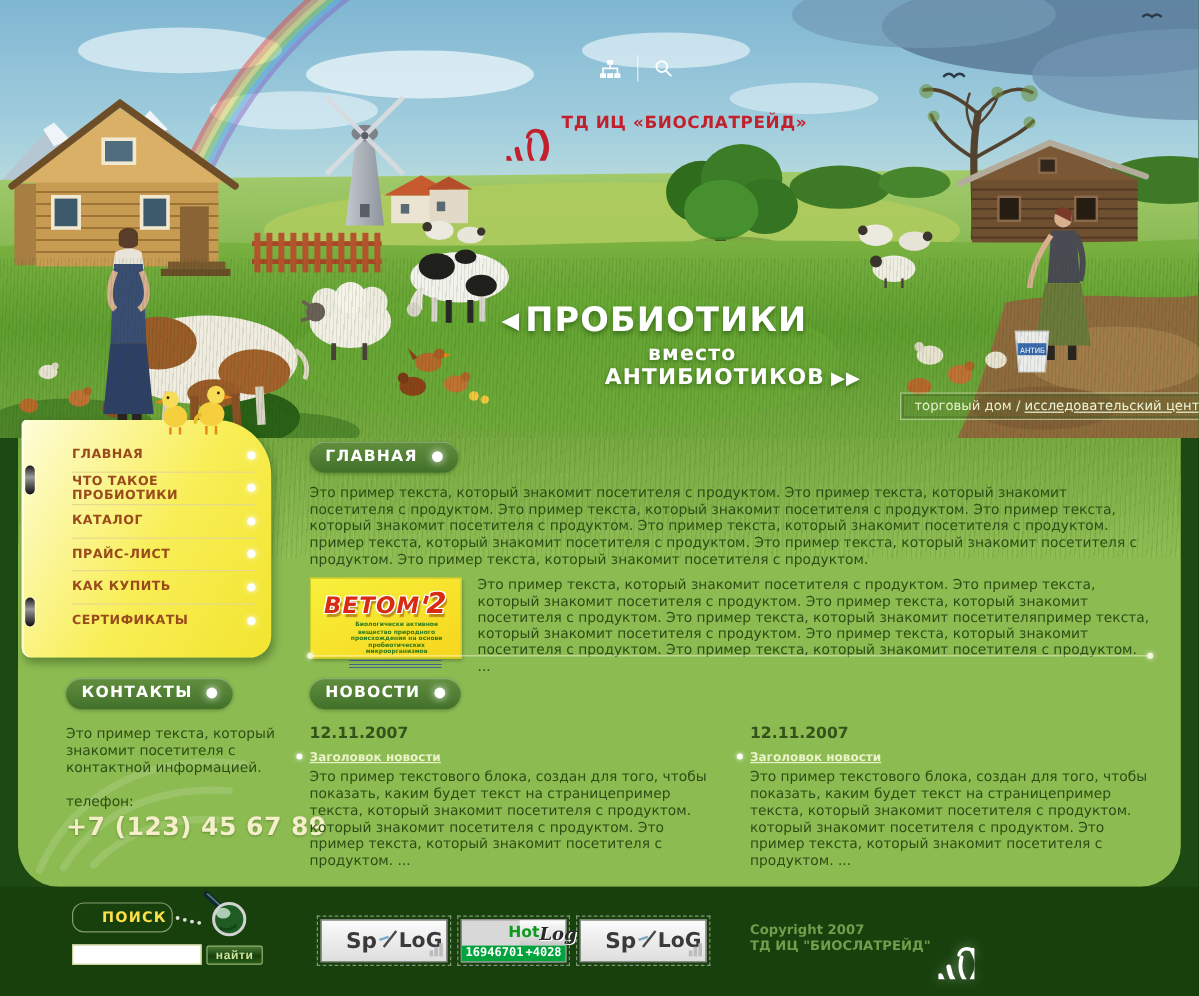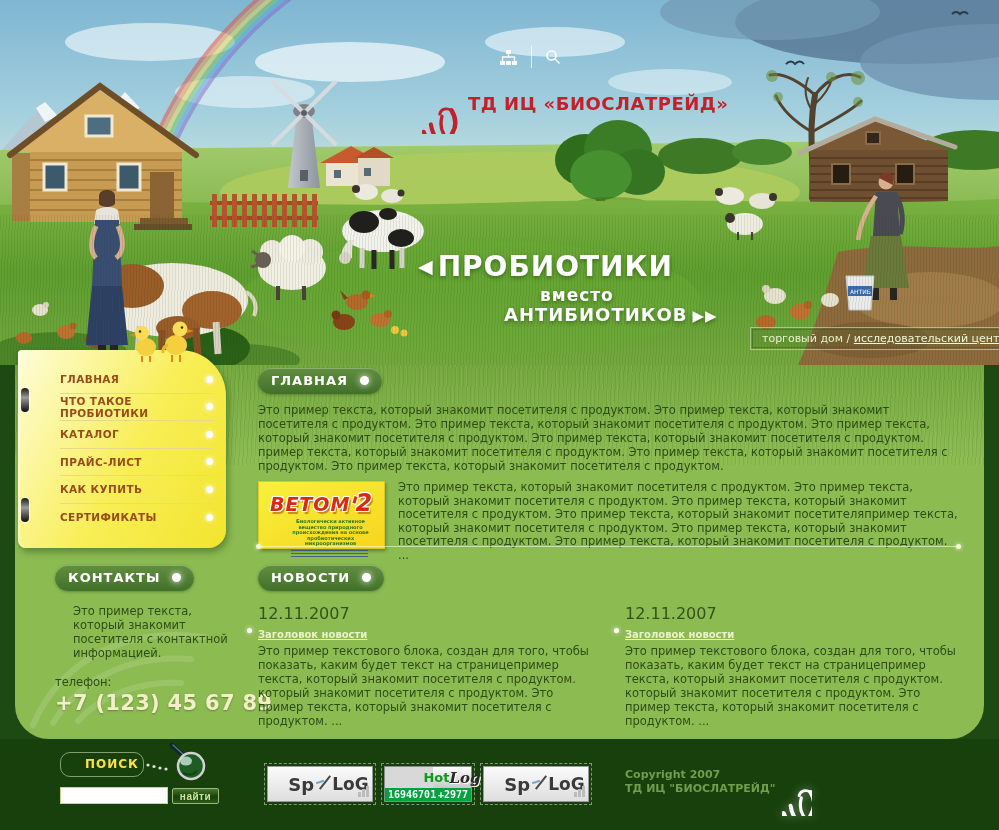--- a/index.html
+++ b/index.html
@@ -11,21 +11,21 @@
   .hero .scene { position:absolute; inset:0; display:block; }
   .hero::after { content:""; position:absolute; left:0; bottom:0; width:100%; height:150px;
     background:repeating-linear-gradient(92deg, rgba(15,60,5,.10) 0 1px, transparent 1px 3px); pointer-events:none; }
 
   .top-icons { position:absolute; left:499px; top:46px; display:flex; align-items:center; gap:13px; z-index:5; }
   .top-icons .vline { width:1px; height:22px; background:rgba(255,255,255,.75); }
   .ticon { cursor:pointer; opacity:.95; display:block; }
 
   .brand { position:absolute; left:386px; top:72px; display:flex; align-items:center; gap:10px; z-index:5; cursor:pointer; }
   .brand-mark { width:72px; height:62px; color:#c2202c; }
-  .brand-title { font-size:18px; font-weight:bold; color:#c2202c; letter-spacing:.5px; white-space:nowrap; }
+  .brand-title { font-size:14px; font-weight:bold; color:#c2202c; letter-spacing:.5px; white-space:nowrap; }
 
   .hero-title { position:absolute; left:418px; top:250px; color:#fff; z-index:5;
     text-shadow:0 2px 4px rgba(25,70,10,.55); }
   .ht1 { position:absolute; left:0; top:0; font-size:28px; font-weight:bold; letter-spacing:1px; white-space:nowrap; }
   .ht1 .arr { font-size:19px; vertical-align:3px; margin-right:4px; }
   .ht2 { position:absolute; left:122px; top:35px; font-size:17px; font-weight:bold; letter-spacing:1px; }
   .ht3 { position:absolute; left:86px; top:54px; font-size:18px; font-weight:bold; letter-spacing:1px; white-space:nowrap; }
   .ht3 .arr { font-size:15px; margin-left:5px; }
 
   .breadcrumb { position:absolute; left:750px; top:327px; z-index:5; padding:4px 11px;
@@ -78,29 +78,29 @@
   .vetom-sub { margin:2px 6px 0 24px; font-size:5px; line-height:5.5px; color:#2f7a1a; font-weight:bold; text-align:center; }
   .vetom-fine { height:9px; margin:3px 16px 0 32px;
     background:repeating-linear-gradient(to bottom, rgba(40,70,160,.75) 0 1px, transparent 1px 3px); }
 
   .divider { position:absolute; left:243px; top:181px; width:701px; height:1px; background:rgba(250,250,215,.6); }
   .divider i { position:absolute; top:-2px; width:5px; height:5px; border-radius:50%; background:#f4f6d8;
     box-shadow:0 0 4px rgba(255,255,255,.9); }
   .divider .dl { left:-2px; } .divider .dr { right:-2px; }
 
   .contacts { position:absolute; left:40px; top:200px; width:182px; }
-  .contacts .ptext { margin-top:13px;margin-left:18px; }
+  .contacts .ptext { margin-top:13px; }
   .phone-label { margin-top:15px; font-size:11.5px; color:#2d4d15; }
   .phone { margin-top:2px; font-size:21px; font-weight:bold; color:#f4efc9; letter-spacing:.3px;
     text-shadow:0 1px 2px rgba(25,60,8,.4); white-space:nowrap; }
 
   .news { position:absolute; left:243px; top:200px; width:701px; }
   .news-cols { display:flex; gap:33px; margin-top:13px; }
   .news-item { width:334px; position:relative; }
-  .news-date { font-size:16px; font-weight:normal; color:#33531b; }
+  .news-date { font-size:13px; font-weight:bold; color:#33531b; }
   .news-headline { display:inline-block; margin-top:4px; font-size:10px; font-weight:bold; color:#eaf3c8;
     text-decoration:underline; cursor:pointer; }
   .news-item::before { content:""; position:absolute; left:-11px; top:24px; width:5px; height:5px; border-radius:50%;
     background:#fff; box-shadow:0 0 4px rgba(255,255,255,.9); }
   .news-text { margin-top:2px; }
 
   
   .footer { position:absolute; left:0; top:739px; width:999px; height:91px; background:#17400c; z-index:2; }
   .search-label-box { position:absolute; left:60px; top:13px; width:84px; padding:4px 10px 5px 24px;
     border:1px solid rgba(220,235,190,.55); border-radius:10px; display:flex; align-items:center;
@@ -661,21 +661,21 @@
             <i style="height:11px"></i>
           </span>
       </div>
       <div class="counter hotlog">
         <div class="hotlog-top">
           <span class="hot">Hot</span>
             <span class="logi">Log</span>
         </div>
         <div class="hotlog-bot">
           <span>16946701</span>
-          <span>+2977</span>
+          <span>+4028</span>
         </div>
       </div>
       <div class="counter spylog">
         <span class="t1">Sp</span>
         <span class="sw"></span>
         <span class="t2">LoG</span>
         <span class="bars">
             <i style="height:5px"></i>
             <i style="height:8px"></i>
             <i style="height:11px"></i>

